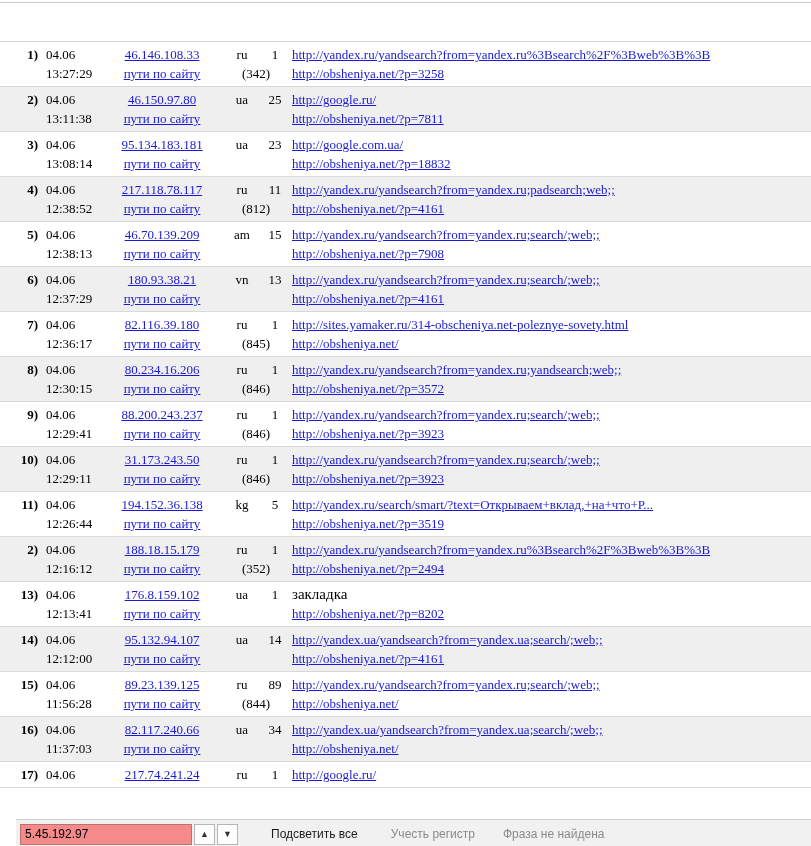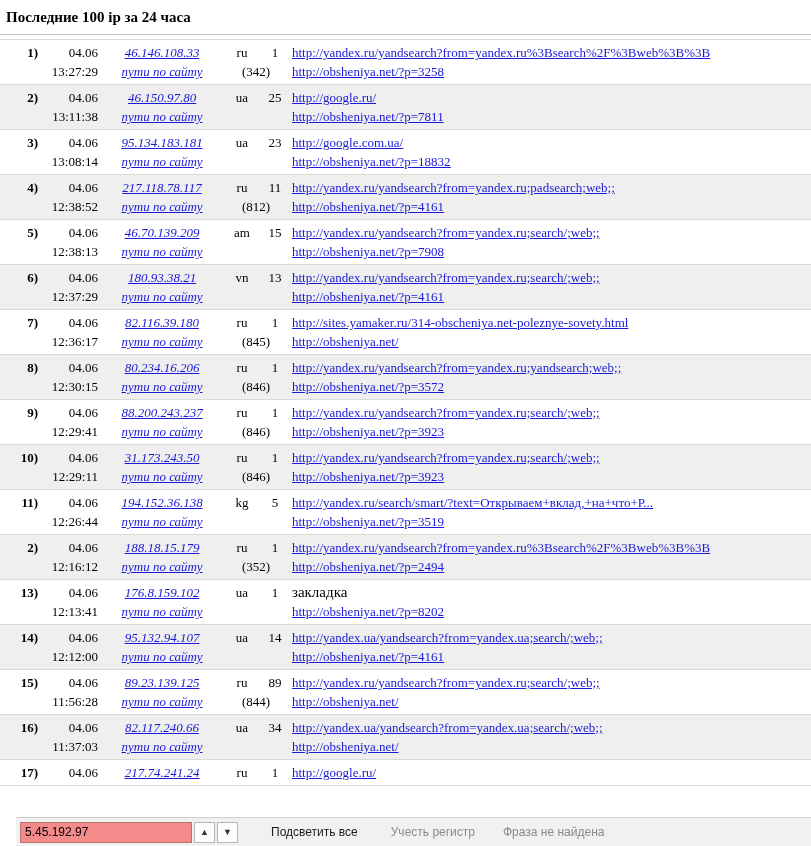--- a/index.html
+++ b/index.html
@@ -53,28 +53,27 @@
   }
   td.c-num {
     width: 42px;
     text-align: right;
     font-weight: bold;
     padding-right: 6px;
     white-space: nowrap;
   }
   td.c-date {
     width: 60px;
-    text-align: right;
+    text-align: left;
     white-space: nowrap;
   }
   td.c-ip {
     width: 120px;
     text-align: center;
     white-space: nowrap;
-    font-style: italic;
   }
   td.c-cc {
     width: 40px;
     text-align: center;
     white-space: nowrap;
   }
   td.c-cnt {
     width: 26px;
     text-align: center;
     white-space: nowrap;
@@ -143,21 +142,20 @@
     color: #8a8a8a;
     white-space: nowrap;
   }
   
 </style>
 </head>
 <body>
 
 <div id="page">
 
-  <div class="page-title">Последние 100 ip за 24 часа</div>
   <div class="title-rule"></div>
 
   <div class="table-wrap">
     <table class="iplist">
       <tbody id="rows-body">
           <tr class="row-even">
             <td class="c-num">1)</td>
             <td class="c-date">
               <span class="date-line">04.06</span>
               <span class="time-line">13:27:29</span>

